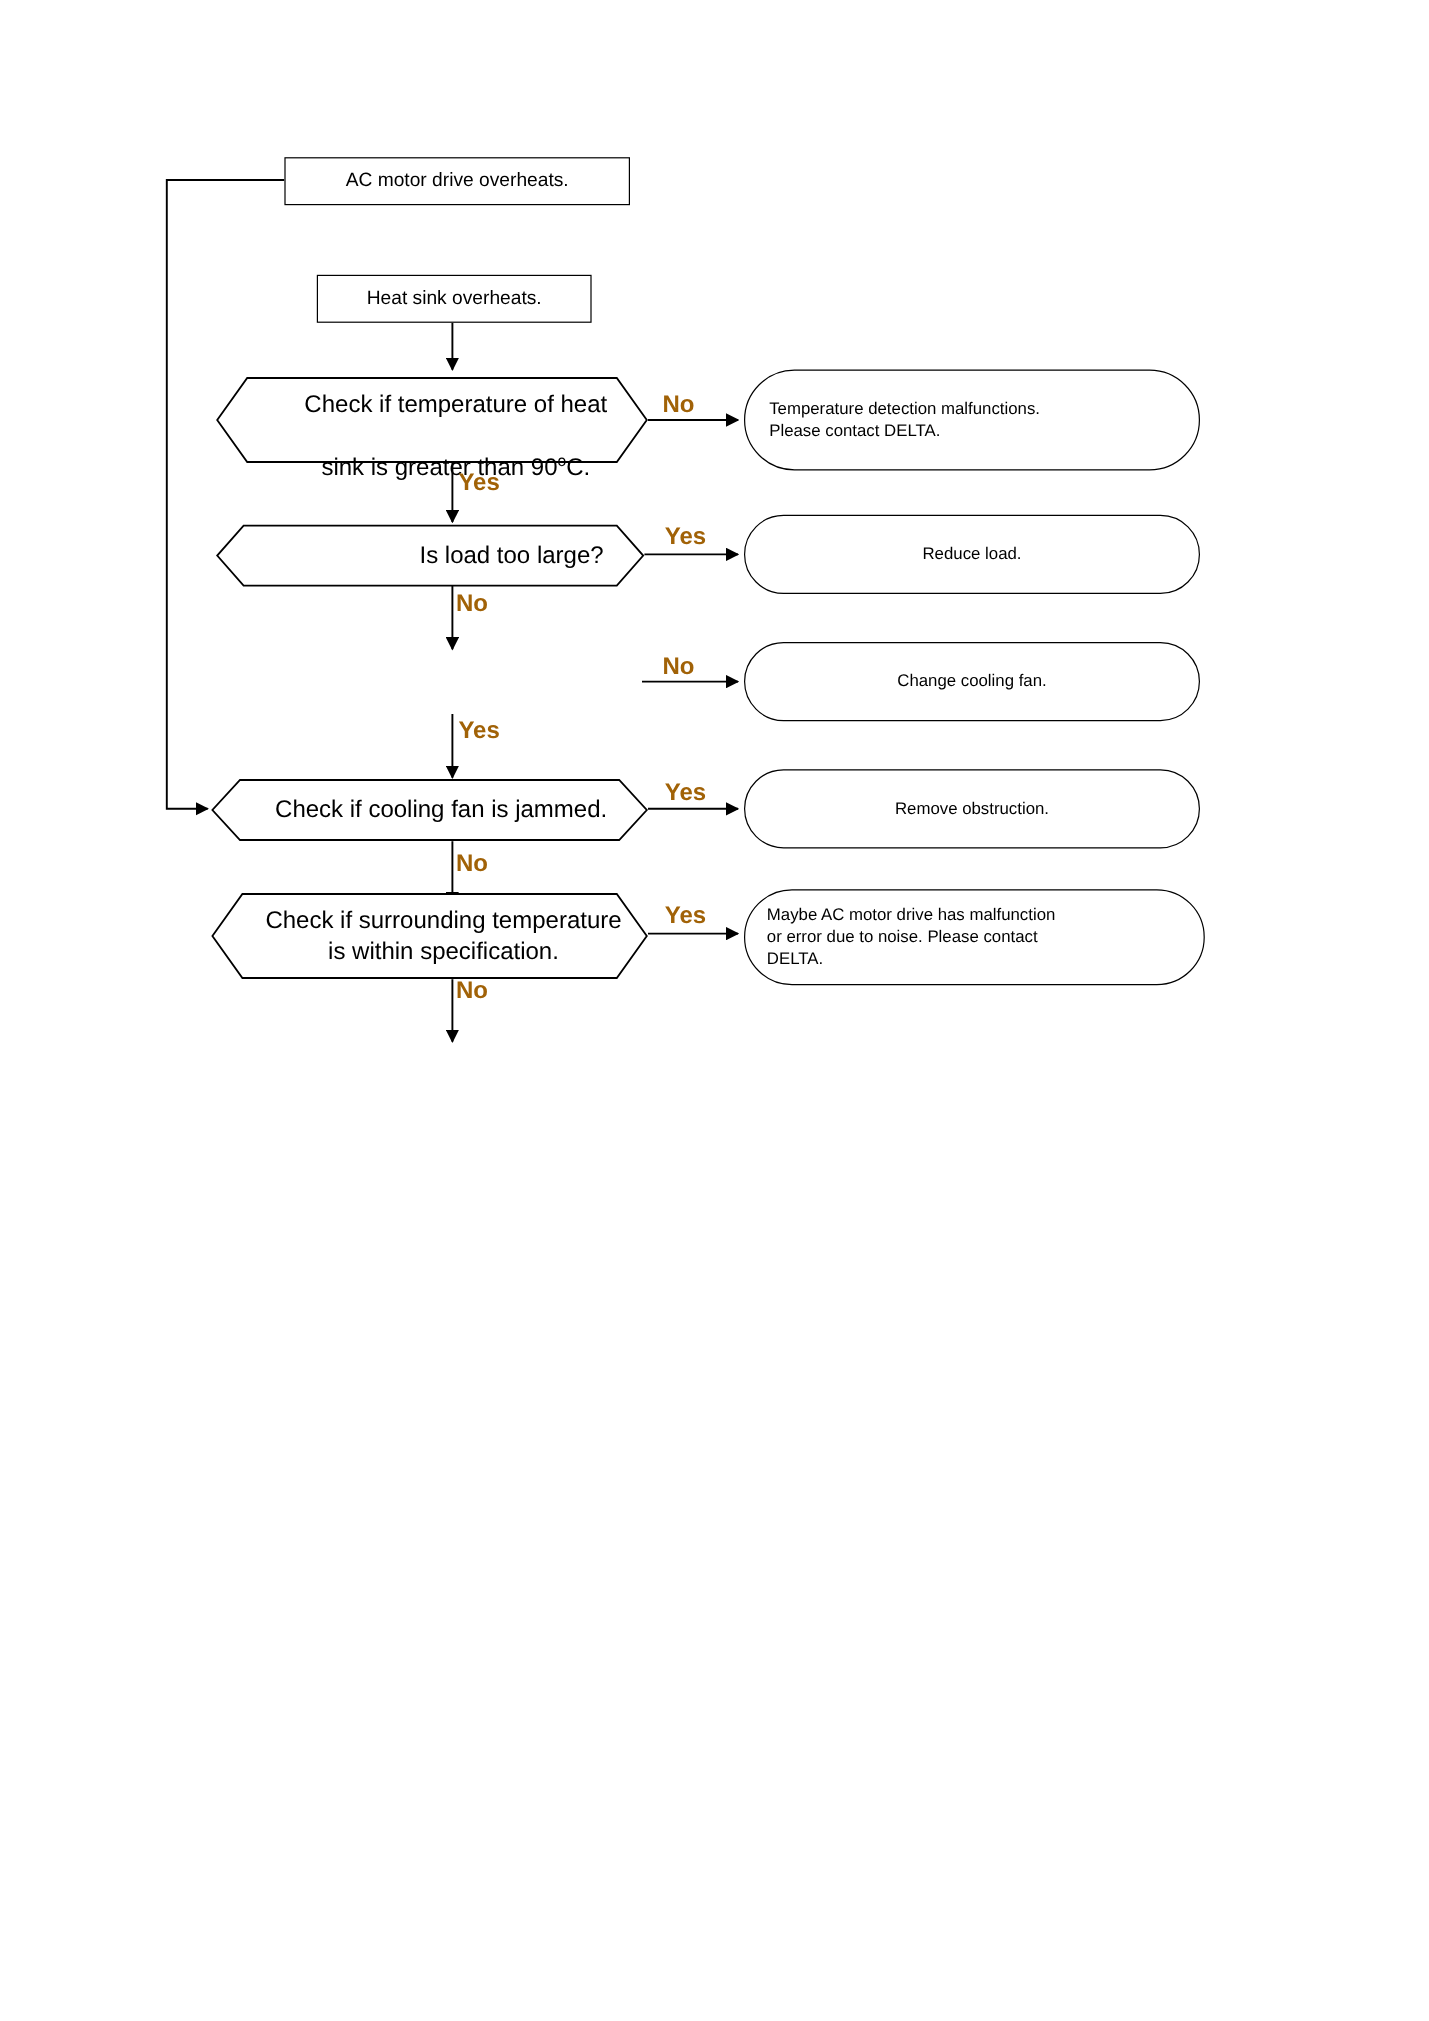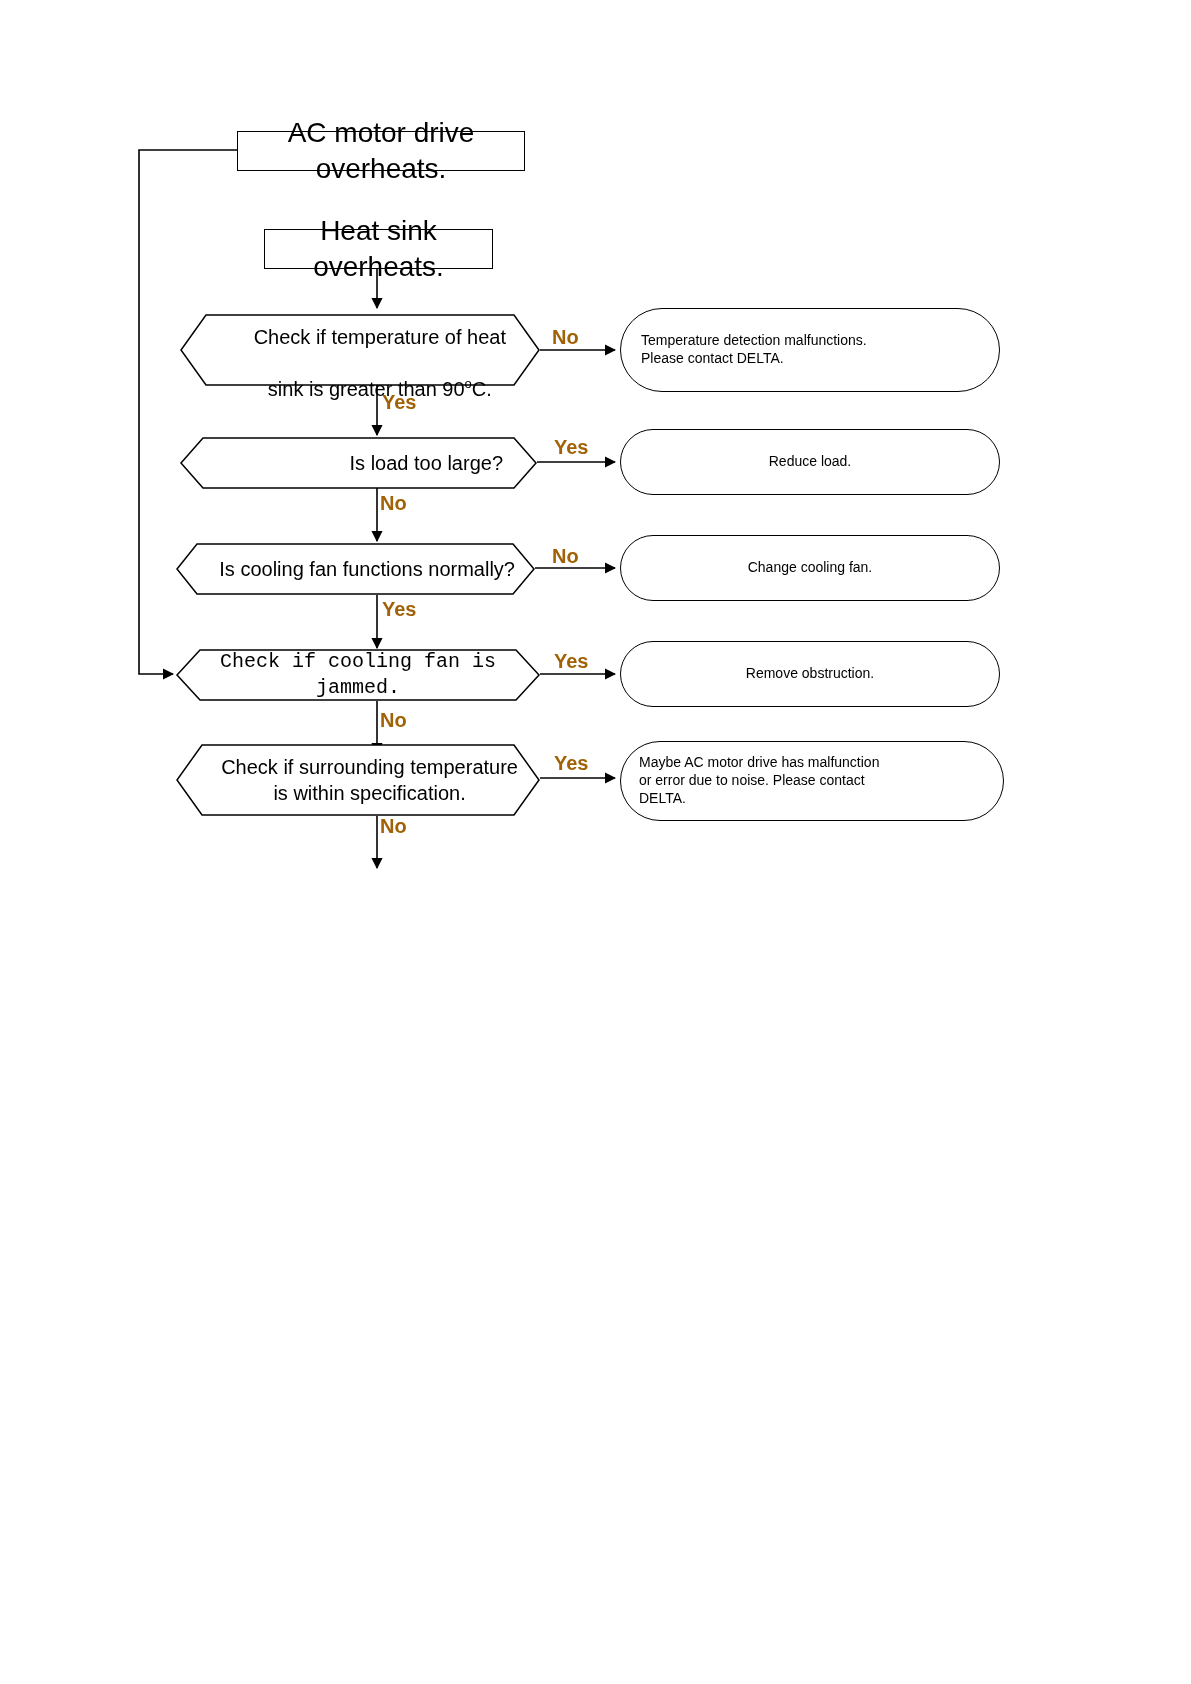--- a/index.html
+++ b/index.html
@@ -29,21 +29,21 @@
     justify-content: center;
     text-align: center;
     line-height: 1.28;
     white-space: pre-line;
     background: #ffffff;
   }
 
   
   .rect {
     border: 1.6px solid #000;
-    font-size: 28px;
+    font-size: 16px;
   }
 
   
   .hex {
     position: absolute;
     box-sizing: border-box;
   }
   .hex .hexbody {
     position: absolute;
     inset: 0;
@@ -154,28 +154,22 @@
     </div>
   </div>
 
   <div class="hex" style="left:180px; top:437px; width:357px; height:52px;">
     <svg class="hexsvg" width="357" height="52" viewBox="0 0 357 52">
       <polygon points="23,1 334,1 356,26 334,51 23,51 1,26" fill="#ffffff" stroke="#000000" stroke-width="1.5"></polygon>
     </svg>
     <div class="hexbody">Is load too large?</div>
   </div>
 
-  <div class="hex" style="left:176px; top:543px; width:359px; height:52px;">
-    <svg class="hexsvg" width="359" height="52" viewBox="0 0 359 52">
-      <polygon points="21,1 337,1 358,26 337,51 21,51 1,26" fill="#ffffff" stroke="#000000" stroke-width="1.5"></polygon>
-    </svg>
-    <div class="hexbody" style="padding:0 20px;">Is cooling fan functions normally?</div>
-  </div>
-
-  <div class="hex" style="left:176px; top:649px; width:364px; height:52px;font-family:Liberation Mono, monospace;">
+
+  <div class="hex" style="left:176px; top:649px; width:364px; height:52px;">
     <svg class="hexsvg" width="364" height="52" viewBox="0 0 364 52">
       <polygon points="24,1 340,1 363,26 340,51 24,51 1,26" fill="#ffffff" stroke="#000000" stroke-width="1.5"></polygon>
     </svg>
     <div class="hexbody">Check if cooling fan is jammed.</div>
   </div>
 
   <div class="hex" style="left:176px; top:744px; width:364px; height:72px;">
     <svg class="hexsvg" width="364" height="72" viewBox="0 0 364 72">
       <polygon points="26,1 338,1 363,36 338,71 26,71 1,36" fill="#ffffff" stroke="#000000" stroke-width="1.5"></polygon>
     </svg>

